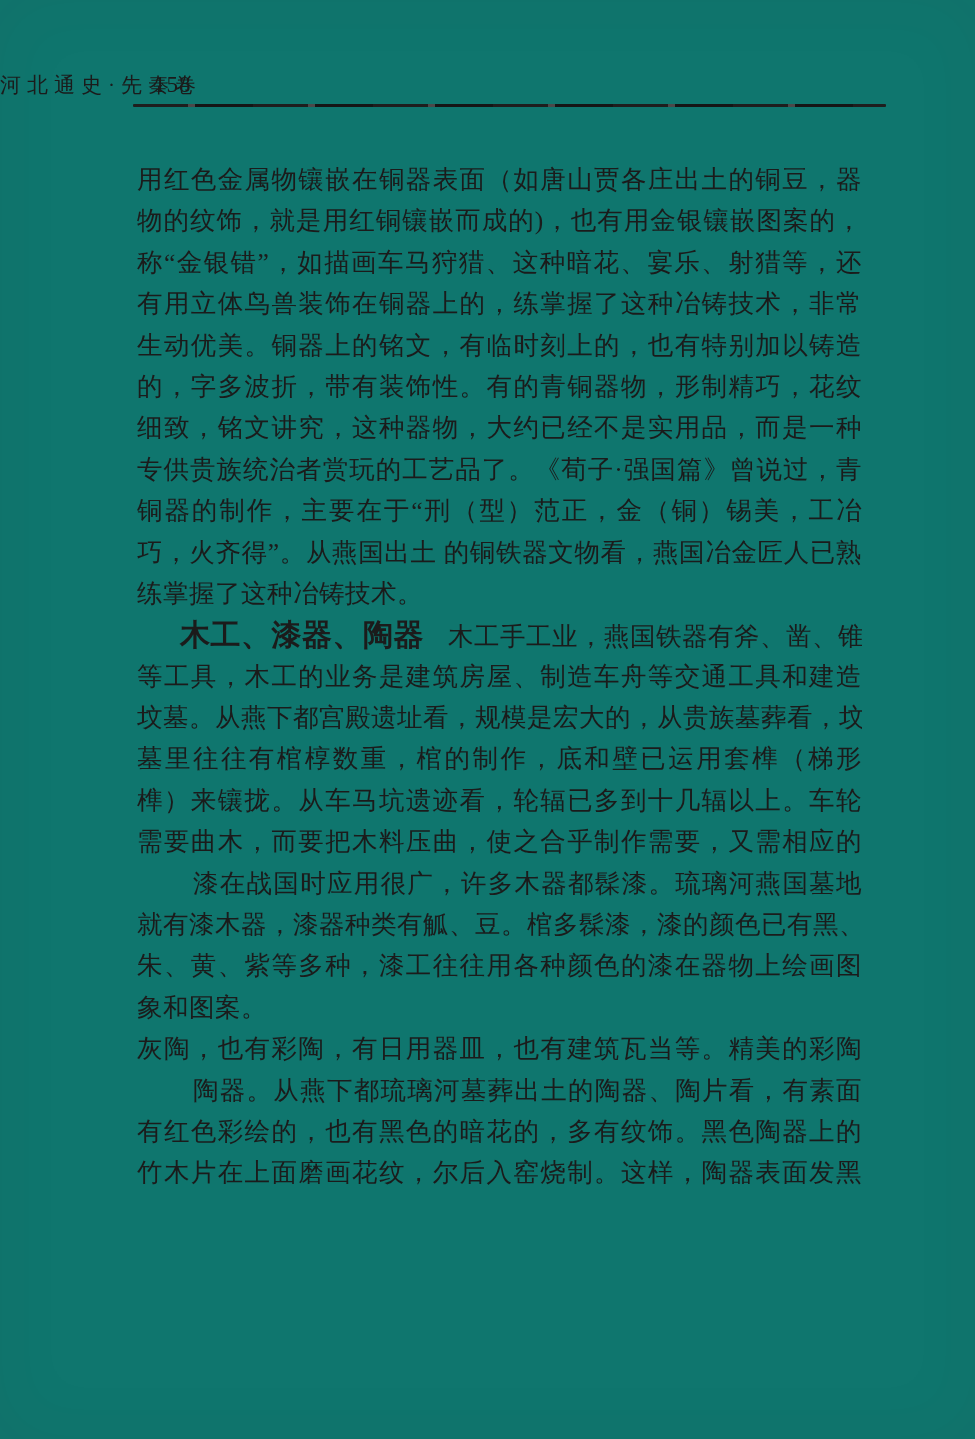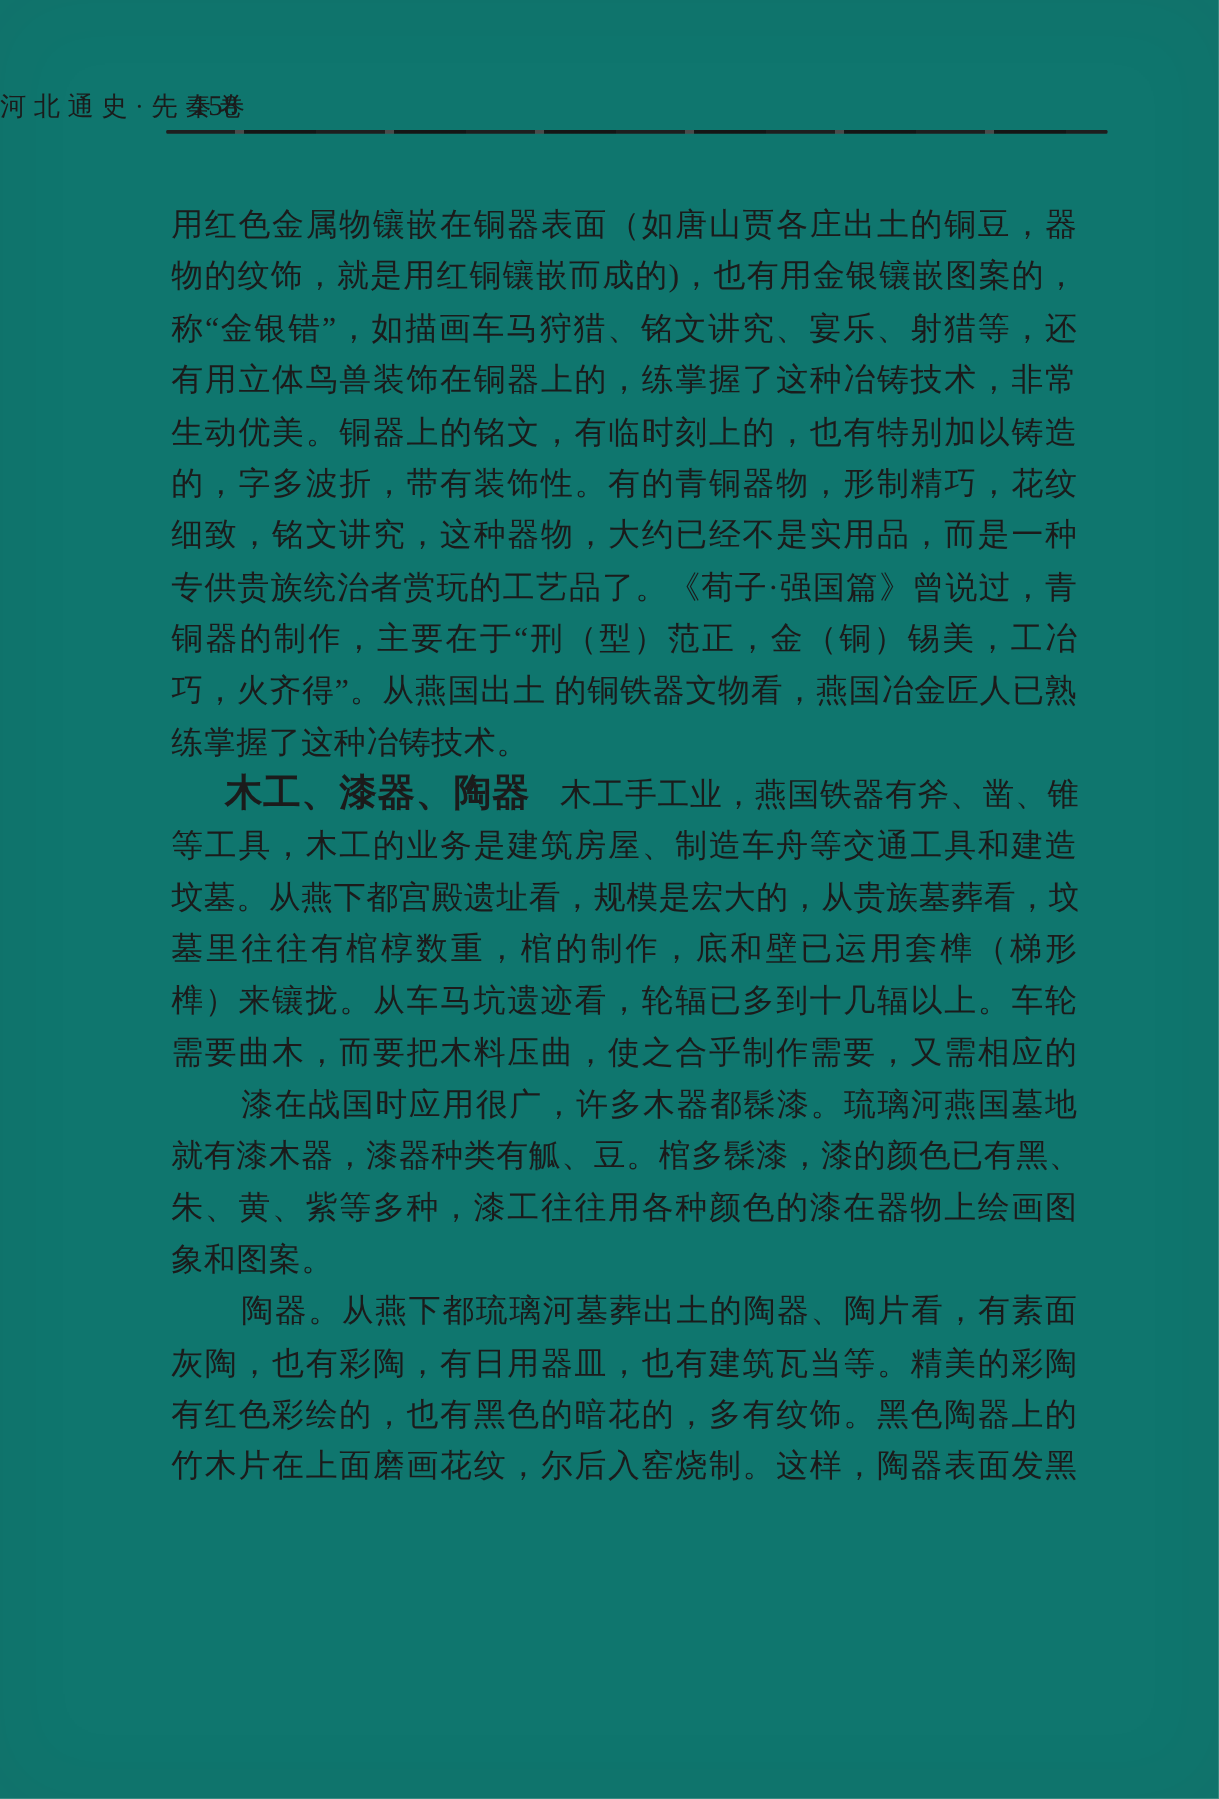--- a/index.html
+++ b/index.html
@@ -75,40 +75,40 @@
 
   <span class="pagenum">158</span>
 
   <div class="running-title">河北通史·先秦卷</div>
 
   <div class="header-rule"></div>
 
   <div class="body-text">
     <div class="line">用红色金属物镶嵌在铜器表面（如唐山贾各庄出土的铜豆，器</div>
     <div class="line">物的纹饰，就是用红铜镶嵌而成的)，也有用金银镶嵌图案的，</div>
-    <div class="line">称“金银错”，如描画车马狩猎、铭文讲究、宴乐、射猎等，还</div>
+    <div class="line">称“金银错”，如描画车马狩猎、这种暗花、宴乐、射猎等，还</div>
     <div class="line">有用立体鸟兽装饰在铜器上的，练掌握了这种冶铸技术，非常</div>
     <div class="line">生动优美。铜器上的铭文，有临时刻上的，也有特别加以铸造</div>
     <div class="line">的，字多波折，带有装饰性。有的青铜器物，形制精巧，花纹</div>
     <div class="line">细致，铭文讲究，这种器物，大约已经不是实用品，而是一种</div>
     <div class="line">专供贵族统治者赏玩的工艺品了。《荀子·强国篇》曾说过，青</div>
     <div class="line">铜器的制作，主要在于“刑（型）范正，金（铜）锡美，工冶</div>
     <div class="line">巧，火齐得”。从燕国出土 的铜铁器文物看，燕国冶金匠人已熟</div>
     <div class="line noj">练掌握了这种冶铸技术。</div>
     <div class="line ind1">
       <span class="b">木工、漆器、陶器</span><span class="after-b">木工手工业，燕国铁器有斧、凿、锥</span>
     </div>
     <div class="line">等工具，木工的业务是建筑房屋、制造车舟等交通工具和建造</div>
     <div class="line">坟墓。从燕下都宫殿遗址看，规模是宏大的，从贵族墓葬看，坟</div>
     <div class="line">墓里往往有棺椁数重，棺的制作，底和壁已运用套榫（梯形</div>
     <div class="line">榫）来镶拢。从车马坑遗迹看，轮辐已多到十几辐以上。车轮</div>
     <div class="line">需要曲木，而要把木料压曲，使之合乎制作需要，又需相应的</div>
     <div class="line ind2">漆在战国时应用很广，许多木器都髹漆。琉璃河燕国墓地</div>
     <div class="line">就有漆木器，漆器种类有觚、豆。棺多髹漆，漆的颜色已有黑、</div>
     <div class="line">朱、黄、紫等多种，漆工往往用各种颜色的漆在器物上绘画图</div>
     <div class="line noj">象和图案。</div>
+    <div class="line">灰陶，也有彩陶，有日用器皿，也有建筑瓦当等。精美的彩陶</div>
     <div class="line ind2">陶器。从燕下都琉璃河墓葬出土的陶器、陶片看，有素面</div>
-    <div class="line">灰陶，也有彩陶，有日用器皿，也有建筑瓦当等。精美的彩陶</div>
     <div class="line">有红色彩绘的，也有黑色的暗花的，多有纹饰。黑色陶器上的</div>
     <div class="line">竹木片在上面磨画花纹，尔后入窑烧制。这样，陶器表面发黑</div>
   </div>
 
 </div>
 
 </body></html>

